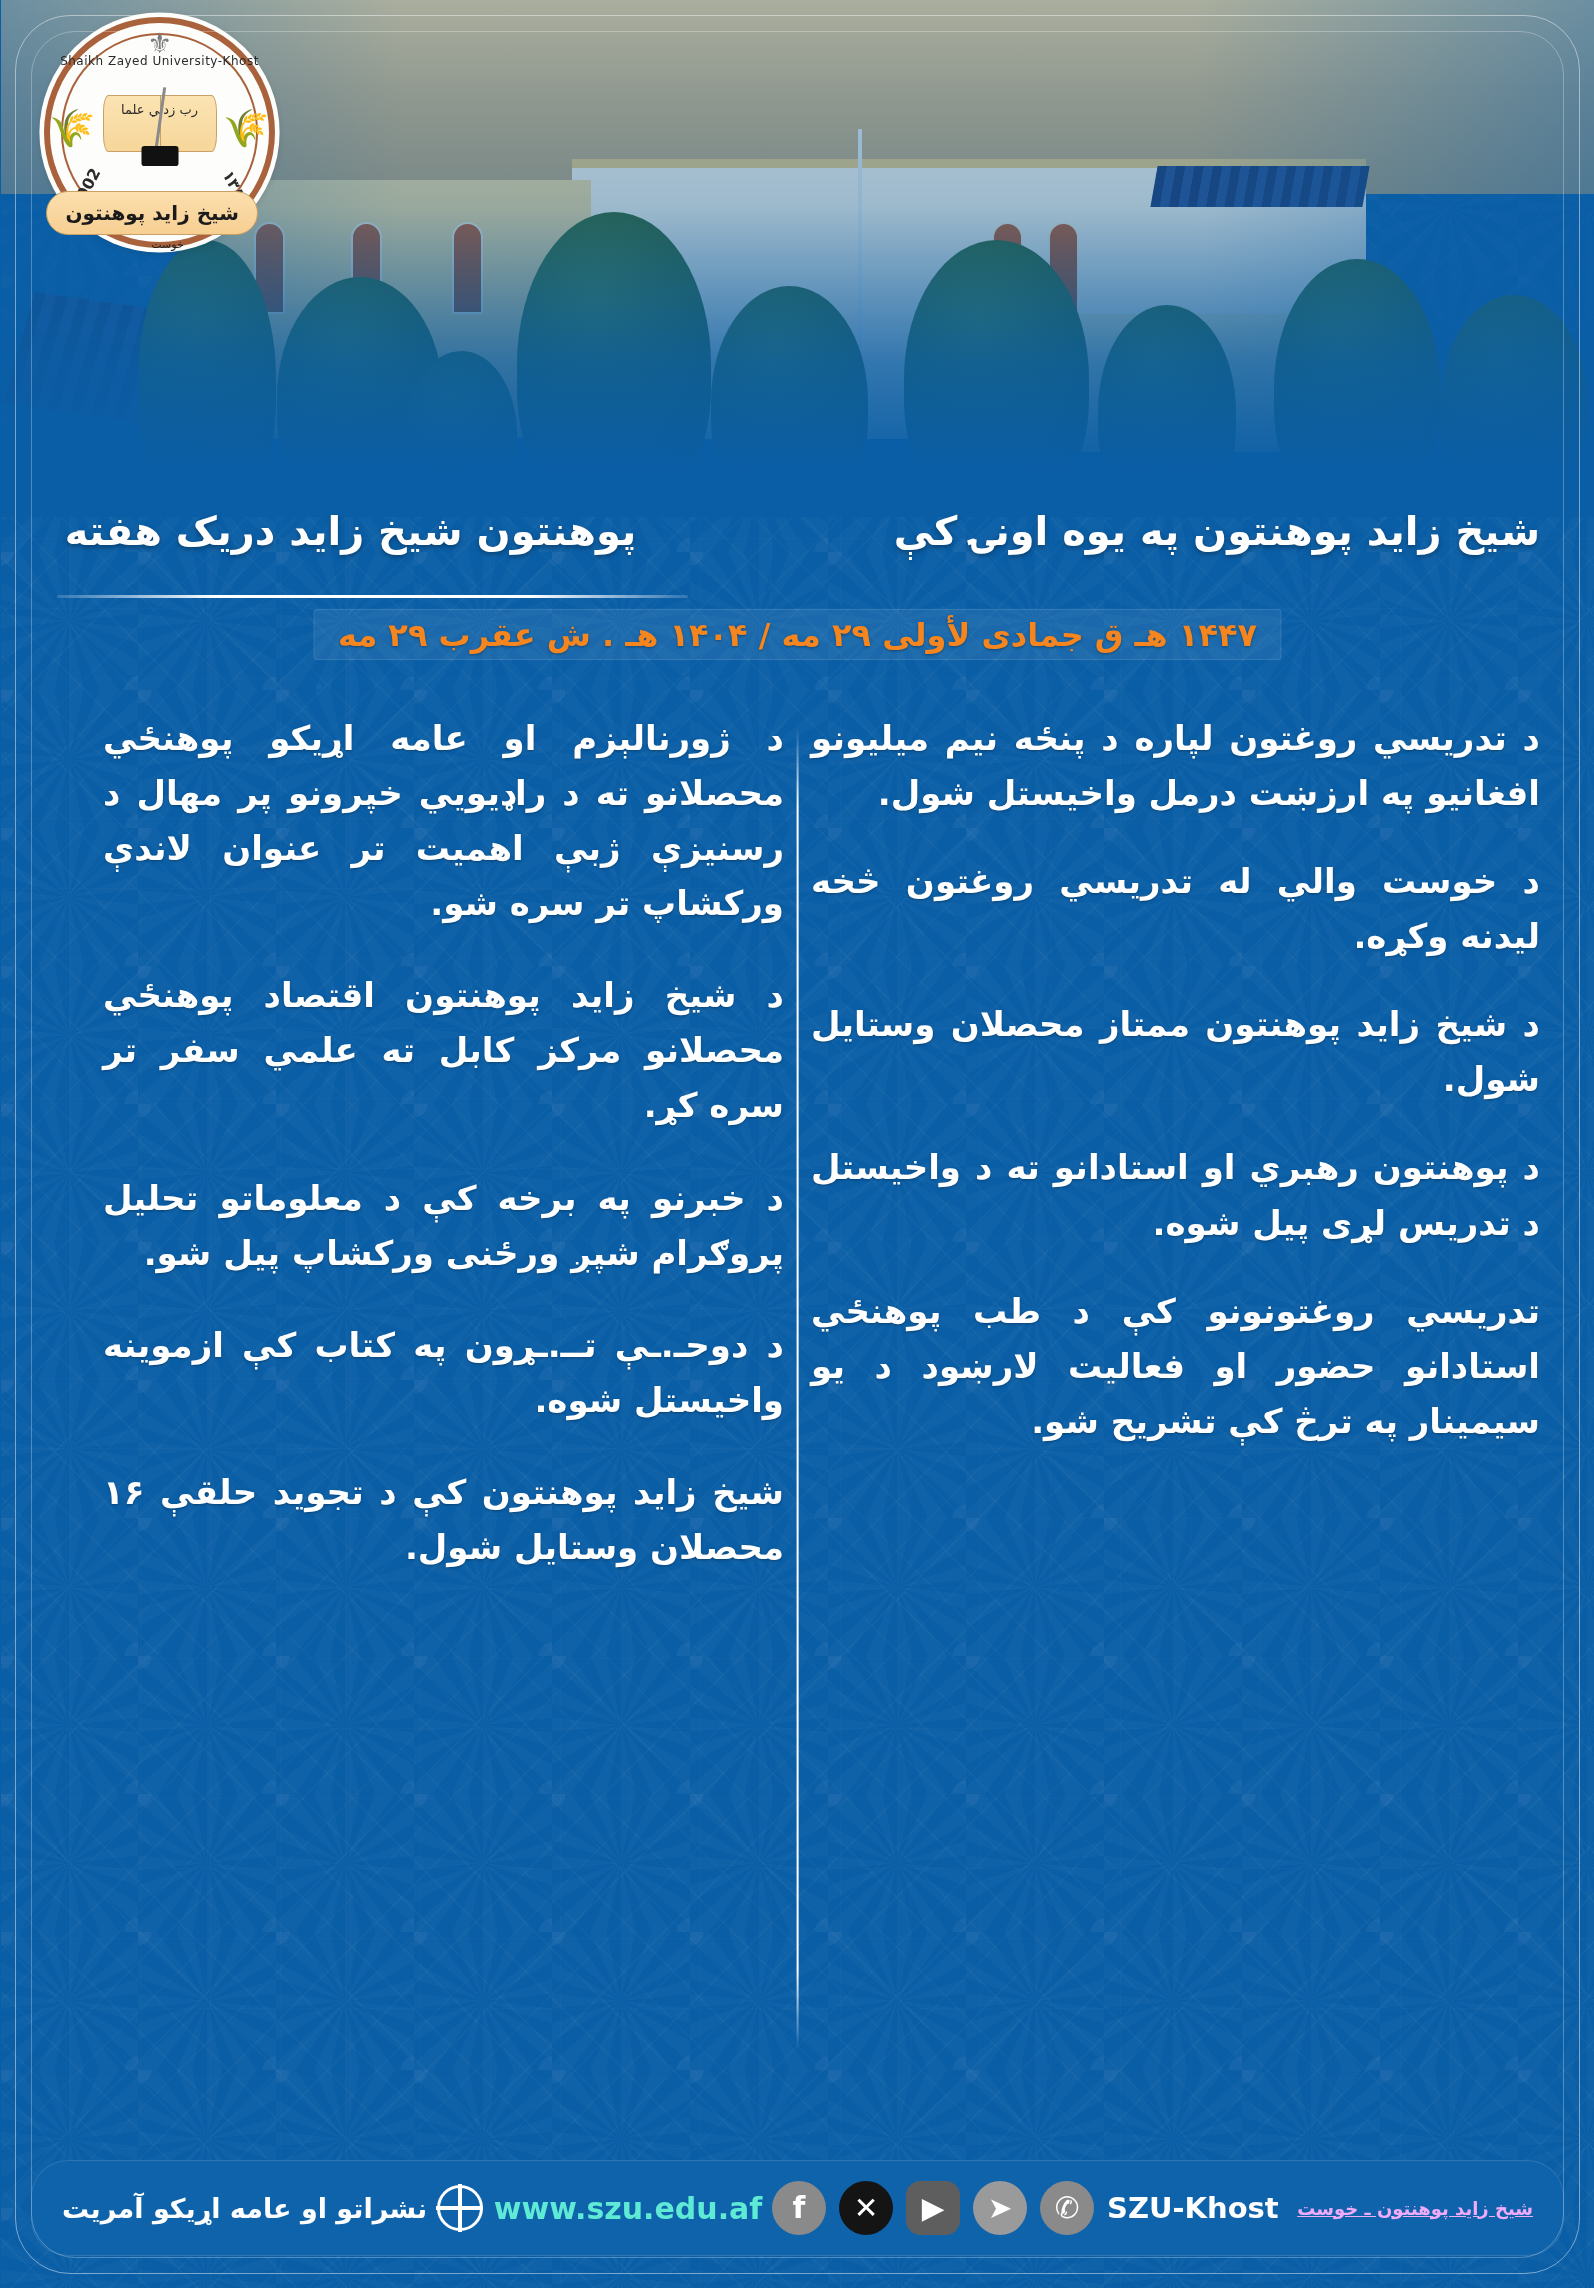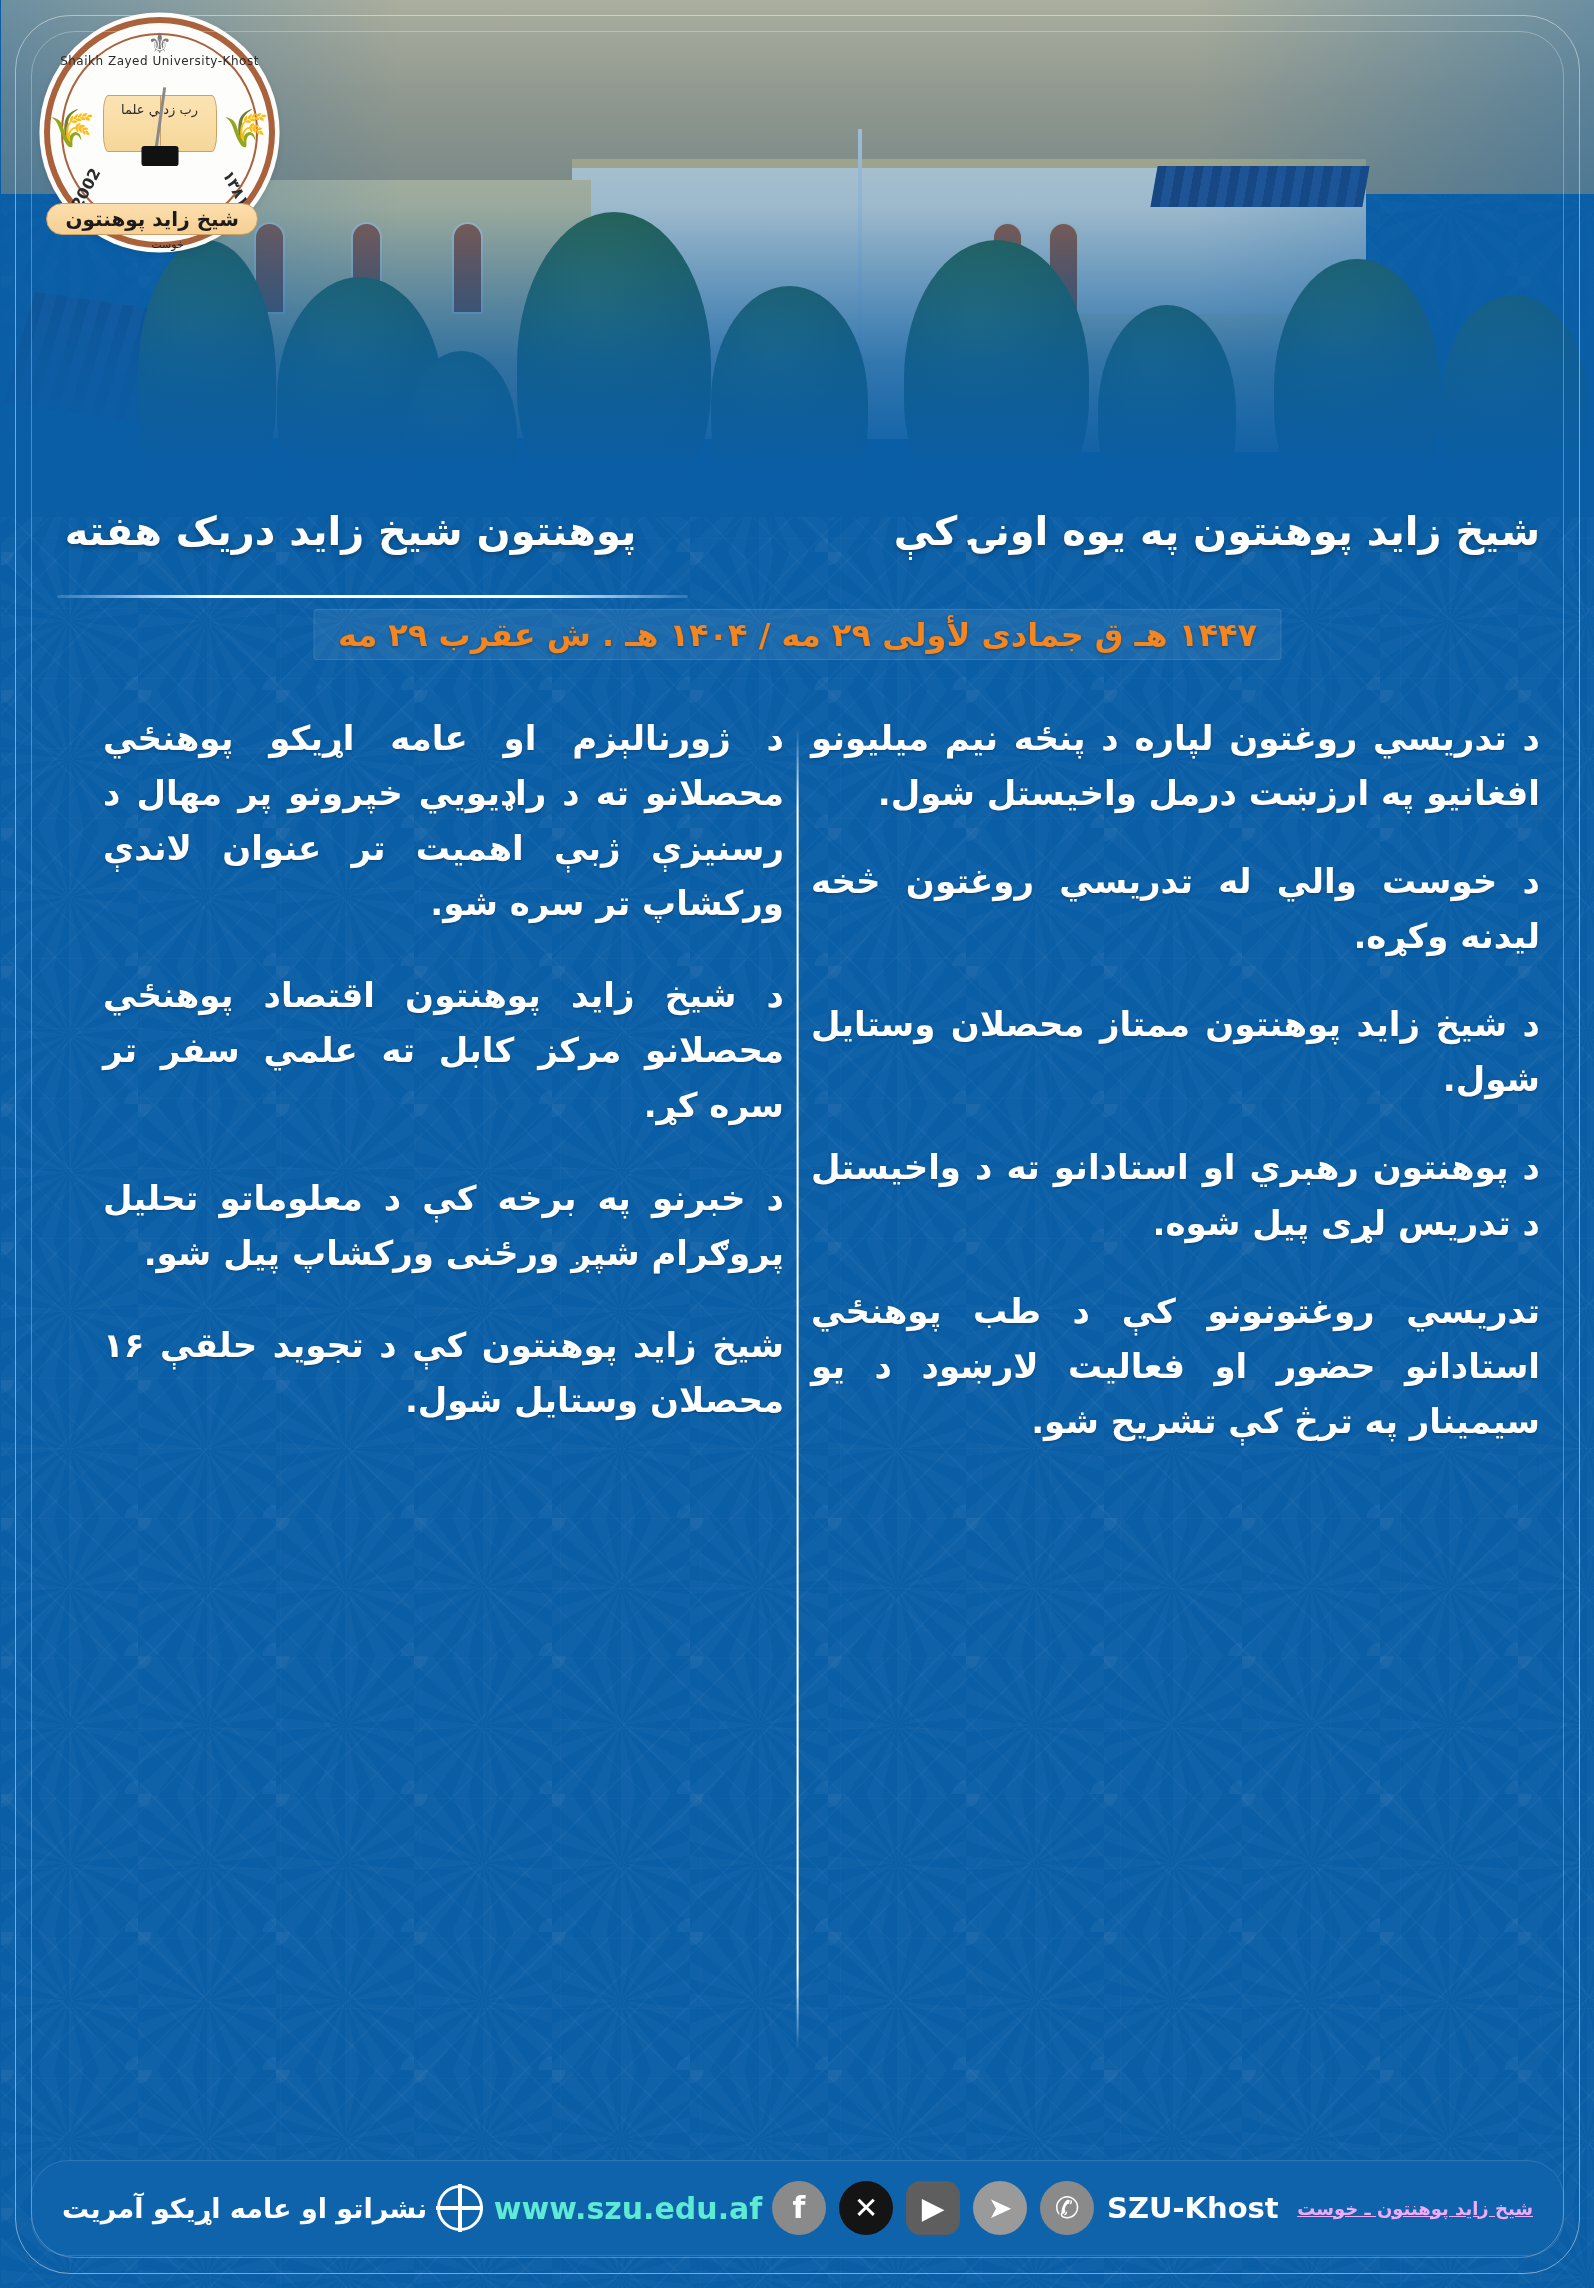--- a/index.html
+++ b/index.html
@@ -143,21 +143,21 @@
   }
   .logo-ink {
     position:absolute; left:50%; top:129px; transform:translateX(-50%);
     width:37px; height:20px; background:#111; border-radius:2.8px;
   }
   .logo-quill {
     position:absolute; left:50%; top:70px; transform:translateX(-50%) rotate(8deg);
     width:2.8px; height:66px; background:#8a8a8a;
   }
   .logo-ribbon {
-    position:absolute; left:2px; right:16.6px; bottom:13px; height:32px;
+    position:absolute; left:2px; right:16.6px; bottom:13px; height:44px;
     background:linear-gradient(180deg,#fcdfae,#f7cf92);
     border:1.8px solid #caa066; border-radius:22px;
     display:flex; align-items:center; justify-content:center;
   }
   .logo-ribbon span { font-size:20px; font-weight:bold; color:#1b1b1b; }
   .logo-khost { position:absolute; left:16px; right:0; bottom:-3.7px; text-align:center; font-size:11px; color:#222; }
   .logo-year-l, .logo-year-r {
     position:absolute; bottom:50px; font-size:15.7px; font-weight:bold; color:#2b2b2b;
   }
   .logo-year-l { left:20px; transform:rotate(-62deg); }
@@ -331,20 +331,21 @@
     <div class="title-rule"></div>
     <div class="date-bar">۱۴۴۷ هـ ق جمادی لأولی  ۲۹ مه / ۱۴۰۴ هـ . ش عقرب ۲۹ مه</div>
   </div>
 
   <div class="columns">
 
     <div class="col col-right">
       <div class="news">د ژورنالېزم او عامه اړیکو پوهنځي محصلانو ته د راډیویي خپرونو پر مهال د رسنیزې ژبې اهمیت تر عنوان لاندې ورکشاپ تر سره شو.</div>
       <div class="news">د شیخ زاید پوهنتون اقتصاد پوهنځي محصلانو مرکز کابل ته علمي سفر تر سره کړ.</div>
       <div class="news">د خبرنو په برخه کې د معلوماتو تحلیل پروګرام شپږ ورځنی ورکشاپ پیل شو.</div>
+      <div class="news">د دوحـ.ـې تــ.ـړون په کتاب کې ازموینه واخیستل شوه.</div>
       <div class="news">شیخ زاید پوهنتون کې د تجوید حلقې ۱۶ محصلان وستایل شول.</div>
     </div>
 
     <div class="col col-left">
       <div class="news">د تدریسي روغتون لپاره د پنځه نیم میلیونو افغانیو په ارزښت درمل واخیستل شول.</div>
       <div class="news">د خوست والي له تدریسي روغتون څخه لیدنه وکړه.</div>
       <div class="news">د شیخ زاید پوهنتون ممتاز محصلان وستایل شول.</div>
       <div class="news">د پوهنتون رهبري او استادانو ته د واخیستل د تدریس لړی پیل شوه.</div>
       <div class="news">تدریسي روغتونونو کې د طب پوهنځي استادانو حضور او فعالیت لارښود د یو سیمینار په ترڅ کې تشریح شو.</div>
     </div>

